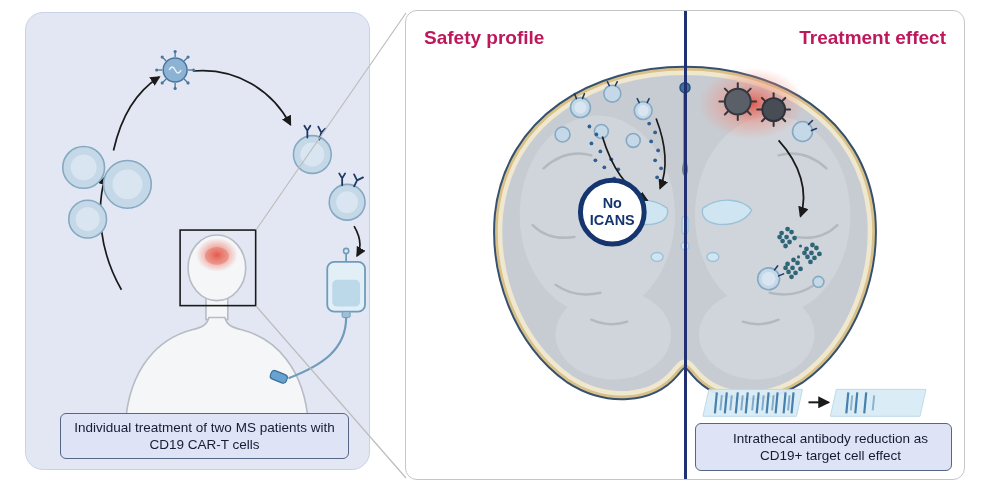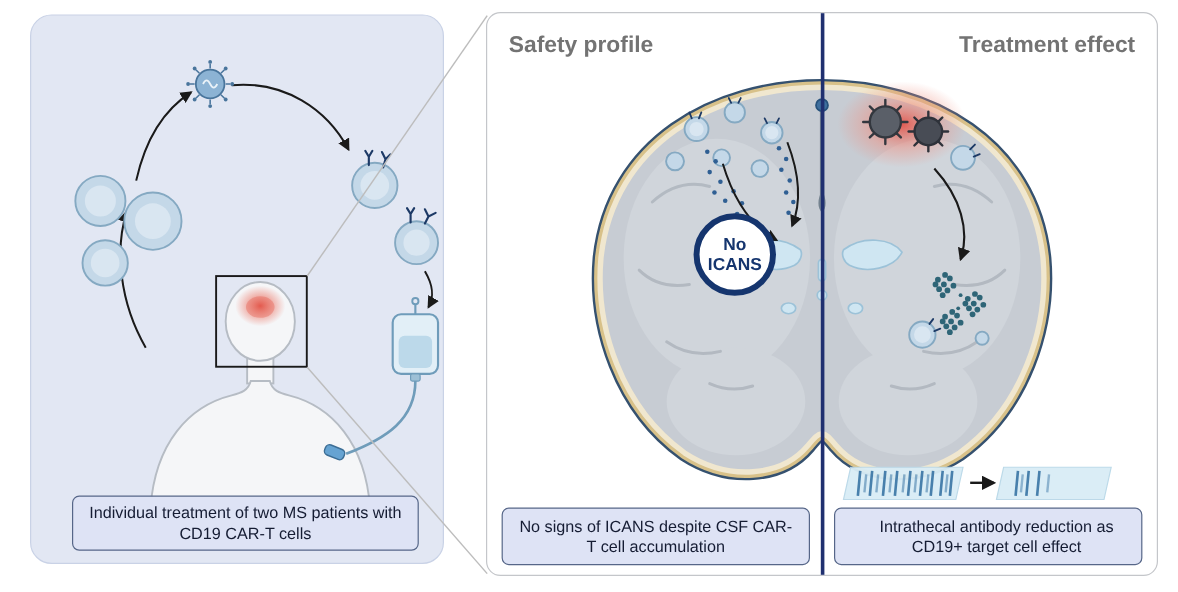--- a/index.html
+++ b/index.html
@@ -13,21 +13,21 @@
   .fig { position:absolute; left:0; top:0; width:100%; height:100%; display:block; }
   #zoom-lines { position:absolute; left:0; top:0; width:982px; height:493px;
                 z-index:2; pointer-events:none; }
   .caption { position:absolute; background:#dee3f5; border:1.6px solid #566688;
              border-radius:6px; display:flex; align-items:center; justify-content:center;
              text-align:center; font-size:13.5px; line-height:1.28; color:#151c33;
              padding:3px 10px; box-sizing:border-box; z-index:4; }
   .cap-main   { left:20px; right:20px; bottom:10px; height:46px;margin-left:14px; }
   .cap-safety { left:12px; right:calc(50% + 10px); bottom:8px; height:48px; }
   .cap-treat  { left:calc(50% + 10px); right:12px; bottom:8px; height:48px;padding-left:24px; }
-  .title { position:absolute; top:16px; font-size:19px; font-weight:700; color:#737373; z-index:4; }
+  .title { position:absolute; top:16px; font-size:19px; font-weight:700; color:#be185d; z-index:4; }
   .title.safety { left:18px; }
   .title.treat  { right:18px; }
   .divider { position:absolute; top:0; bottom:0; left:calc(50% - 1.5px); width:3px;
              background:#203070; z-index:3; }
   .cell   { fill:#c4d8e8; stroke:#85a9c2; stroke-width:1.6; }
   .cellin { fill:#d9e6f1; }
   text.badge { font-family:"Liberation Sans", sans-serif; font-weight:bold;
                font-size:14.5px; fill:#15356e; text-anchor:middle; }
 </style>
 </head>
@@ -350,21 +350,18 @@
         </g>
         <g stroke="#2f6da0" stroke-width="2" opacity="0.45">
           <line x1="448" y1="386" x2="446.5" y2="401"></line>
             <line x1="470" y1="386" x2="468.5" y2="401"></line>
         </g>
       </g>
     </svg>
 
     <div class="divider"></div>
 
-    <div class="caption cap-safety">
-      <span>No signs of ICANS despite CSF CAR-T cell accumulation</span>
-    </div>
     <div class="caption cap-treat">
       <span>Intrathecal antibody reduction as CD19+ target cell effect</span>
     </div>
   </section>
 
 </div>
 
 </body></html>

